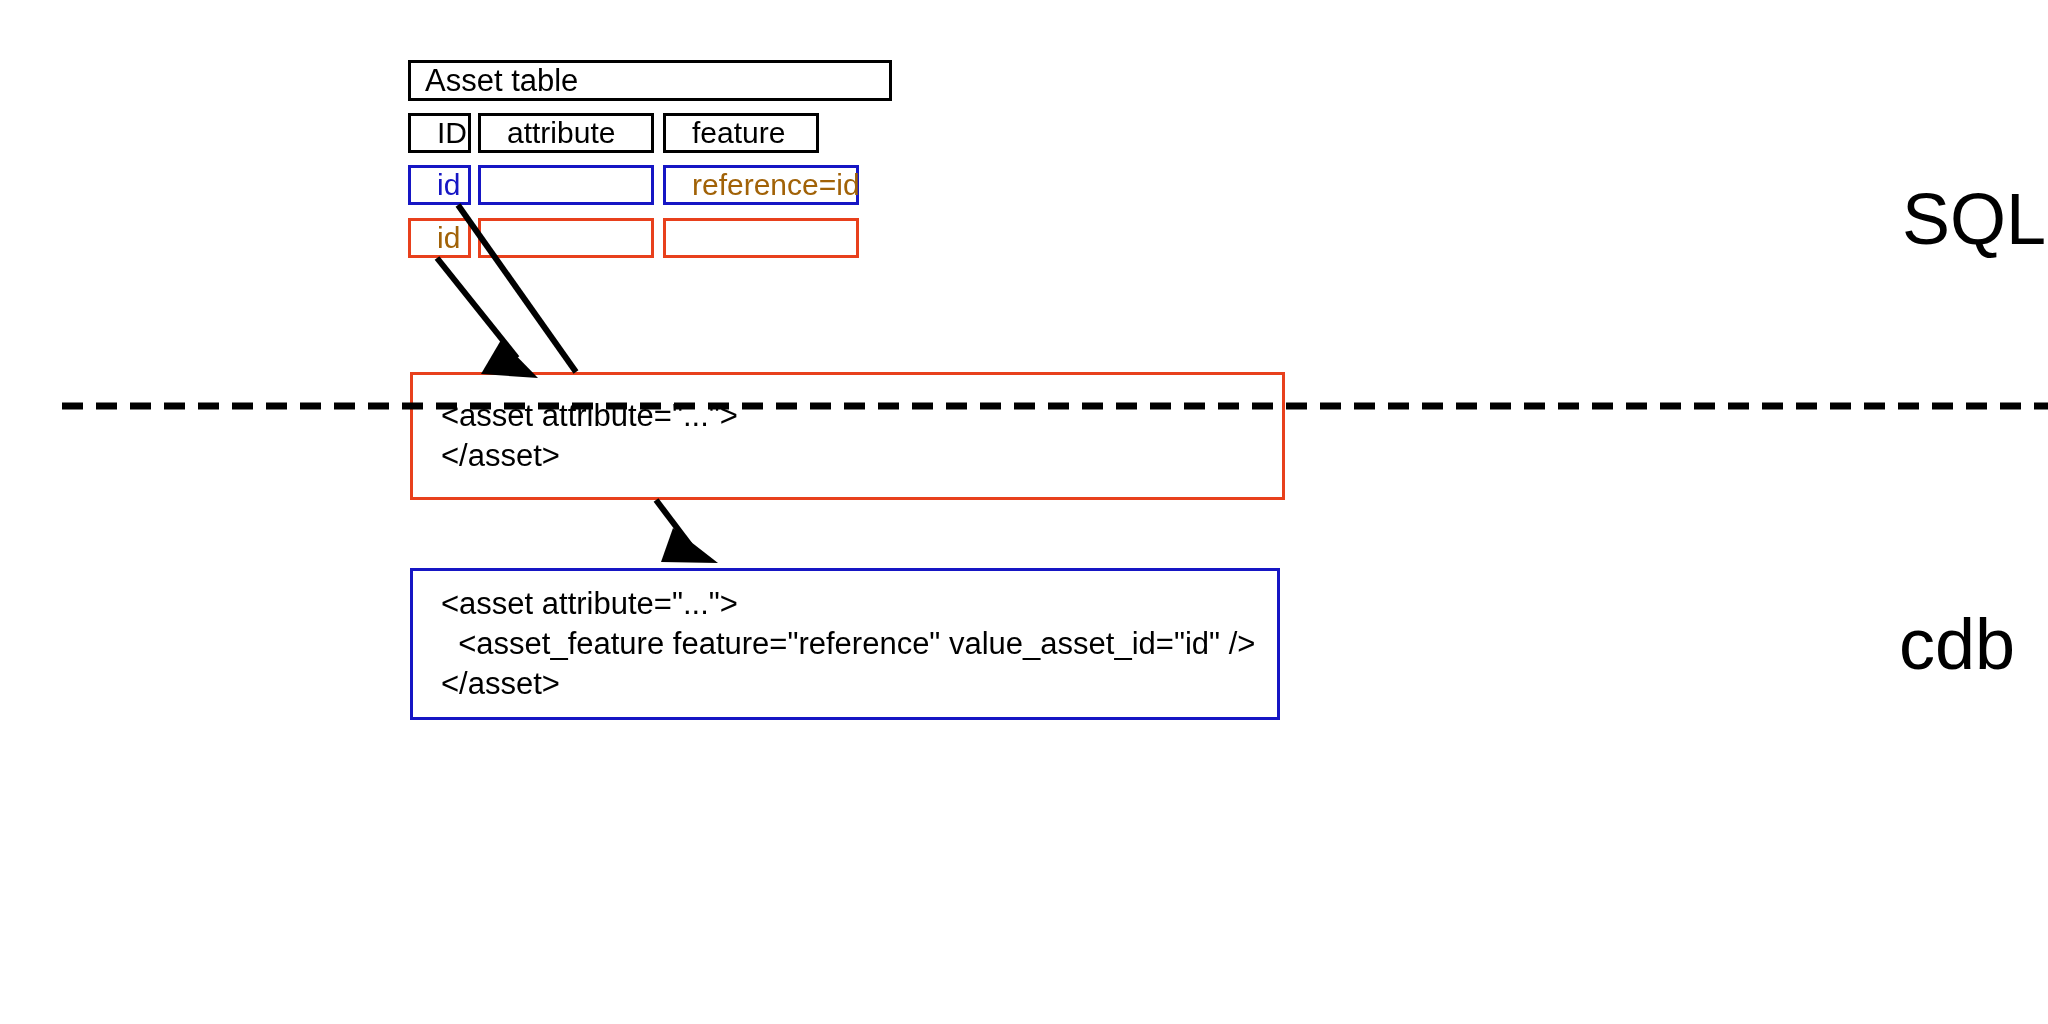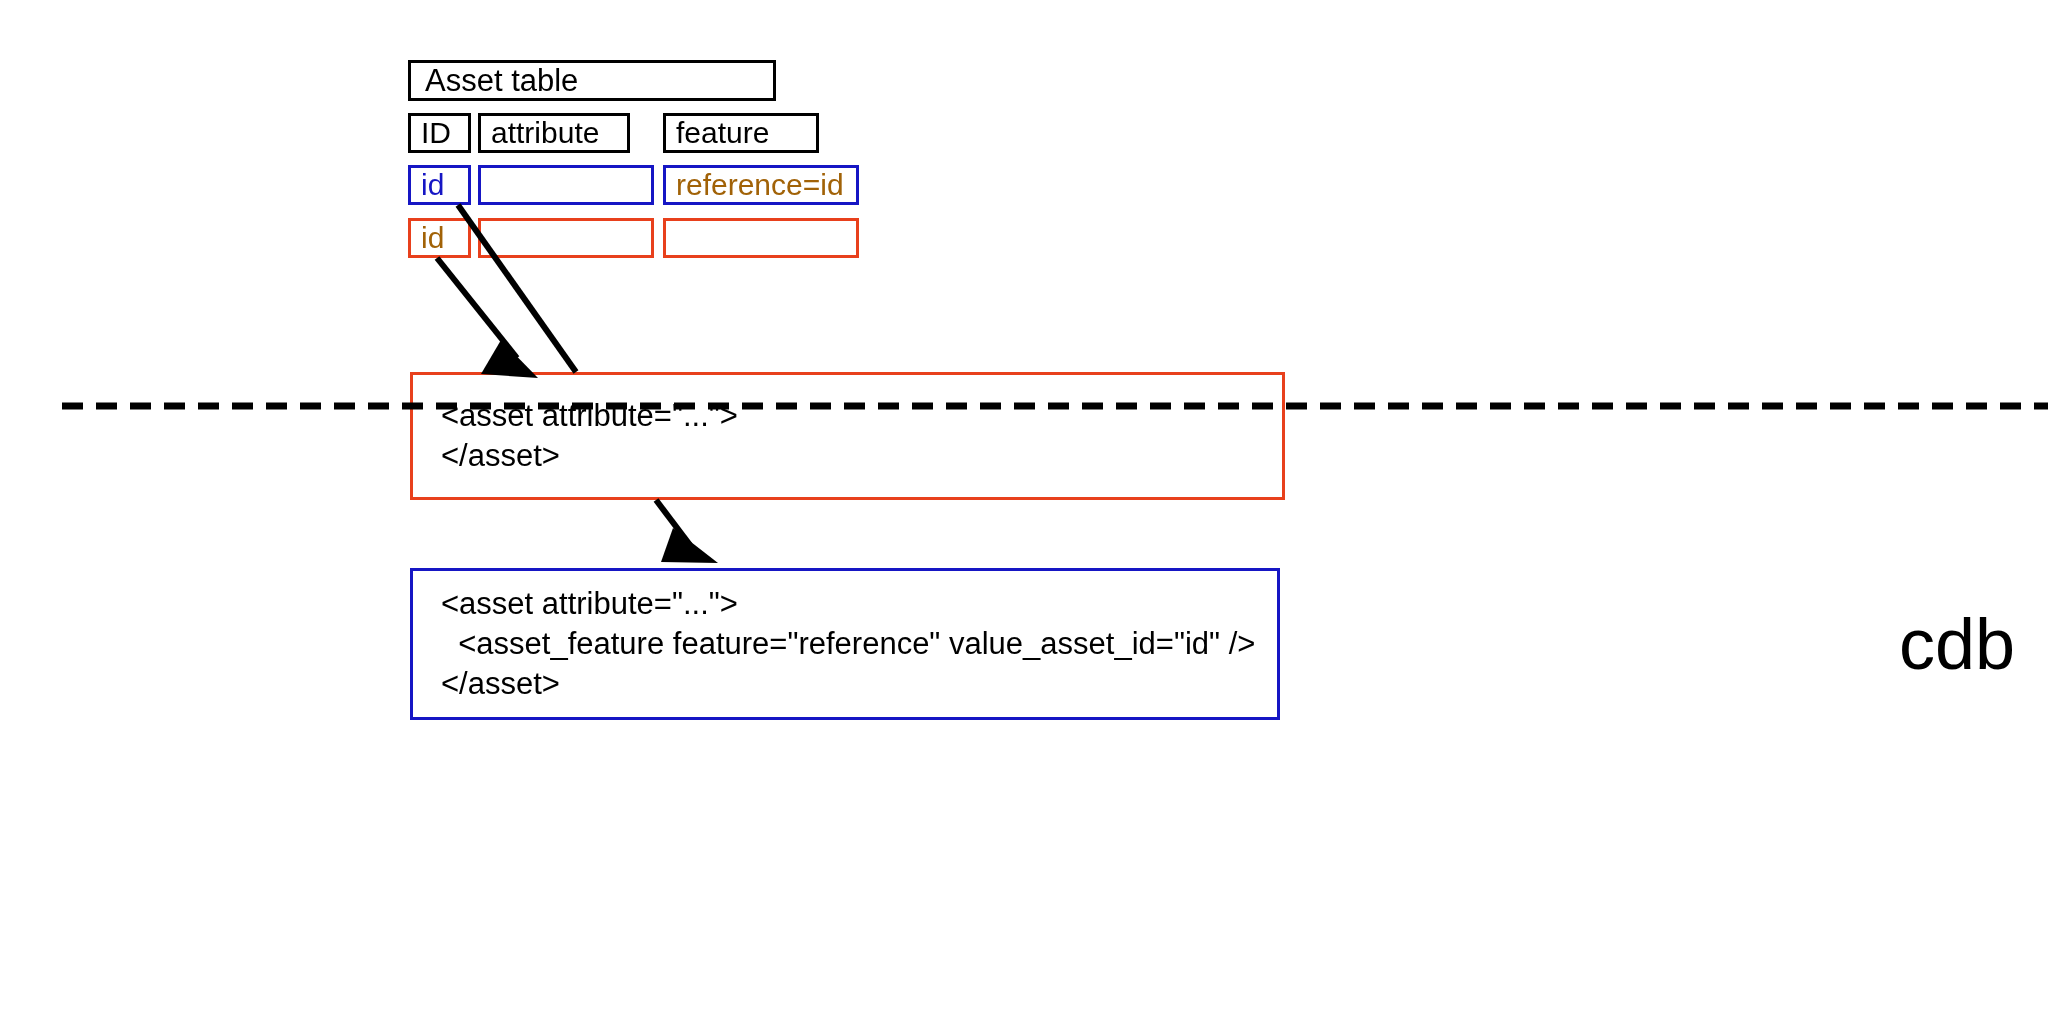--- a/index.html
+++ b/index.html
@@ -28,35 +28,35 @@
     align-items: center;
   }
   .box.black  { border: 3px solid #000000; }
   .box.blue   { border: 3px solid #1616c4; }
   .box.red    { border: 3px solid #e8401c; }
 
   .cell-text {
     font-size: 30px;
     line-height: 1;
     white-space: nowrap;
-    padding-left: 10px;
+    padding-left: 26px;
     color: #000000;
   }
   .cell-text.blue { color: #1616c4; }
   .cell-text.red  { color: #a16207; }
 
   
   #tbl-title {
-    left: 408px; top: 60px; width: 368px; height: 41px;
+    left: 408px; top: 60px; width: 484px; height: 41px;
   }
   #tbl-title .cell-text { font-size: 31px; padding-left: 14px; }
 
   
   #hdr-id       { left: 408px; top: 113px; width: 63px;  height: 40px; }
-  #hdr-attr     { left: 478px; top: 113px; width: 152px; height: 40px; align-items: center; }
+  #hdr-attr     { left: 478px; top: 113px; width: 176px; height: 40px; align-items: center; }
   #hdr-feature  { left: 663px; top: 113px; width: 156px; height: 40px; }
 
   
   #blue-id      { left: 408px; top: 165px; width: 63px;  height: 40px; }
   #blue-attr    { left: 478px; top: 165px; width: 176px; height: 40px; }
   #blue-feature { left: 663px; top: 165px; width: 196px; height: 40px; }
 
   
   #red-id       { left: 408px; top: 218px; width: 63px;  height: 40px; }
   #red-attr     { left: 478px; top: 218px; width: 176px; height: 40px; }
@@ -145,20 +145,21 @@
     <div class="line">&lt;asset attribute="..."&gt;</div>
     <div class="line">&lt;/asset&gt;</div>
   </div>
 
   <div class="codebox blue" id="cdb-blue">
     <div class="line">&lt;asset attribute="..."&gt;</div>
     <div class="line">  &lt;asset_feature feature="reference" value_asset_id="id" /&gt;</div>
     <div class="line">&lt;/asset&gt;</div>
   </div>
 
+  <div class="side-label" id="label-sql">SQL</div>
   <div class="side-label" id="label-cdb">cdb</div>
 
   <svg id="overlay" viewBox="0 0 2048 1024" xmlns="http://www.w3.org/2000/svg">
 
     <line x1="62" y1="406" x2="2048" y2="406" stroke="#000000" stroke-width="7" stroke-dasharray="21 13" stroke-linecap="butt"></line>
 
     <g>
       <line x1="437" y1="258" x2="517" y2="358" stroke="#000000" stroke-width="6"></line>
       <polygon points="501,340 538,378 481,374" fill="#000000"></polygon>
     </g>

